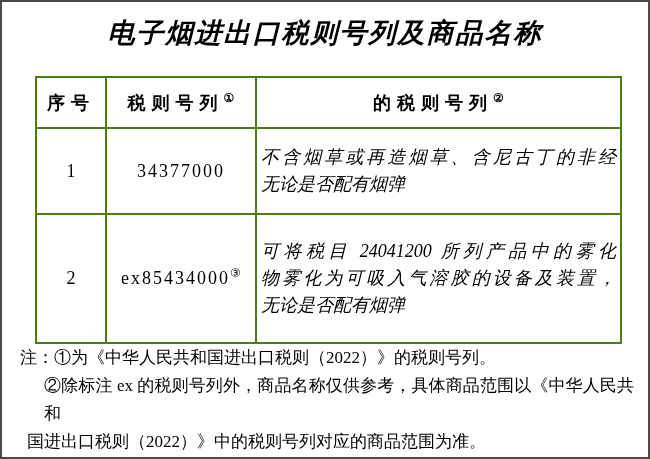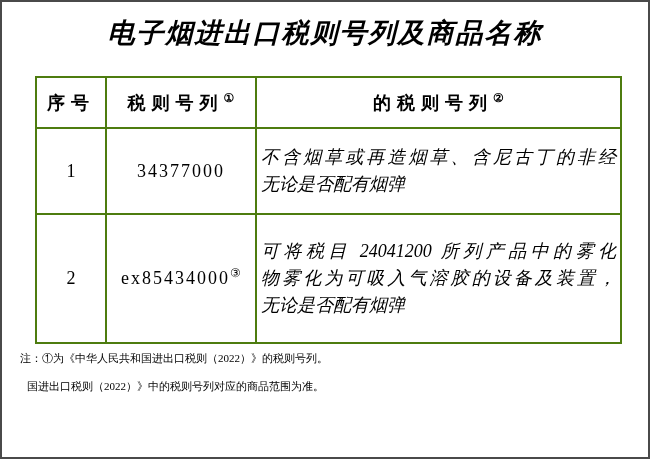--- a/index.html
+++ b/index.html
@@ -74,21 +74,21 @@
     font-size: 12px;
     letter-spacing: 0;
     vertical-align: super;
     line-height: 0;
   }
   .notes {
     position: absolute;
     top: 342px;
     left: 0;
     right: 14px;
-    font-size: 11px;
+    font-size: 17px;
     line-height: 28px;
   }
   .note-line            { white-space: nowrap; }
   .note-line.indent-a   { margin-left: 18px; }
   .note-line.indent-b   { margin-left: 42px; }
   .note-line.indent-c   { margin-left: 25px; }
   .note-line.justified  {
     white-space: normal;
     text-align: justify;
     text-align-last: justify;
@@ -128,16 +128,17 @@
         <div class="name-line fill">可将税目 24041200 所列产品中的雾化</div>
         <div class="name-line fill">物雾化为可吸入气溶胶的设备及装置，</div>
         <div class="name-line last">无论是否配有烟弹</div>
       </td>
     </tr>
   </tbody>
     </table>
 
   <div class="notes">
     <div class="note-line indent-a">注：①为《中华人民共和国进出口税则（2022）》的税则号列。</div>
+    <div class="note-line indent-b justified">②除标注 ex 的税则号列外，商品名称仅供参考，具体商品范围以《中华人民共和</div>
     <div class="note-line indent-c">国进出口税则（2022）》中的税则号列对应的商品范围为准。</div>
   </div>
 
 </div>
 
 </body></html>

